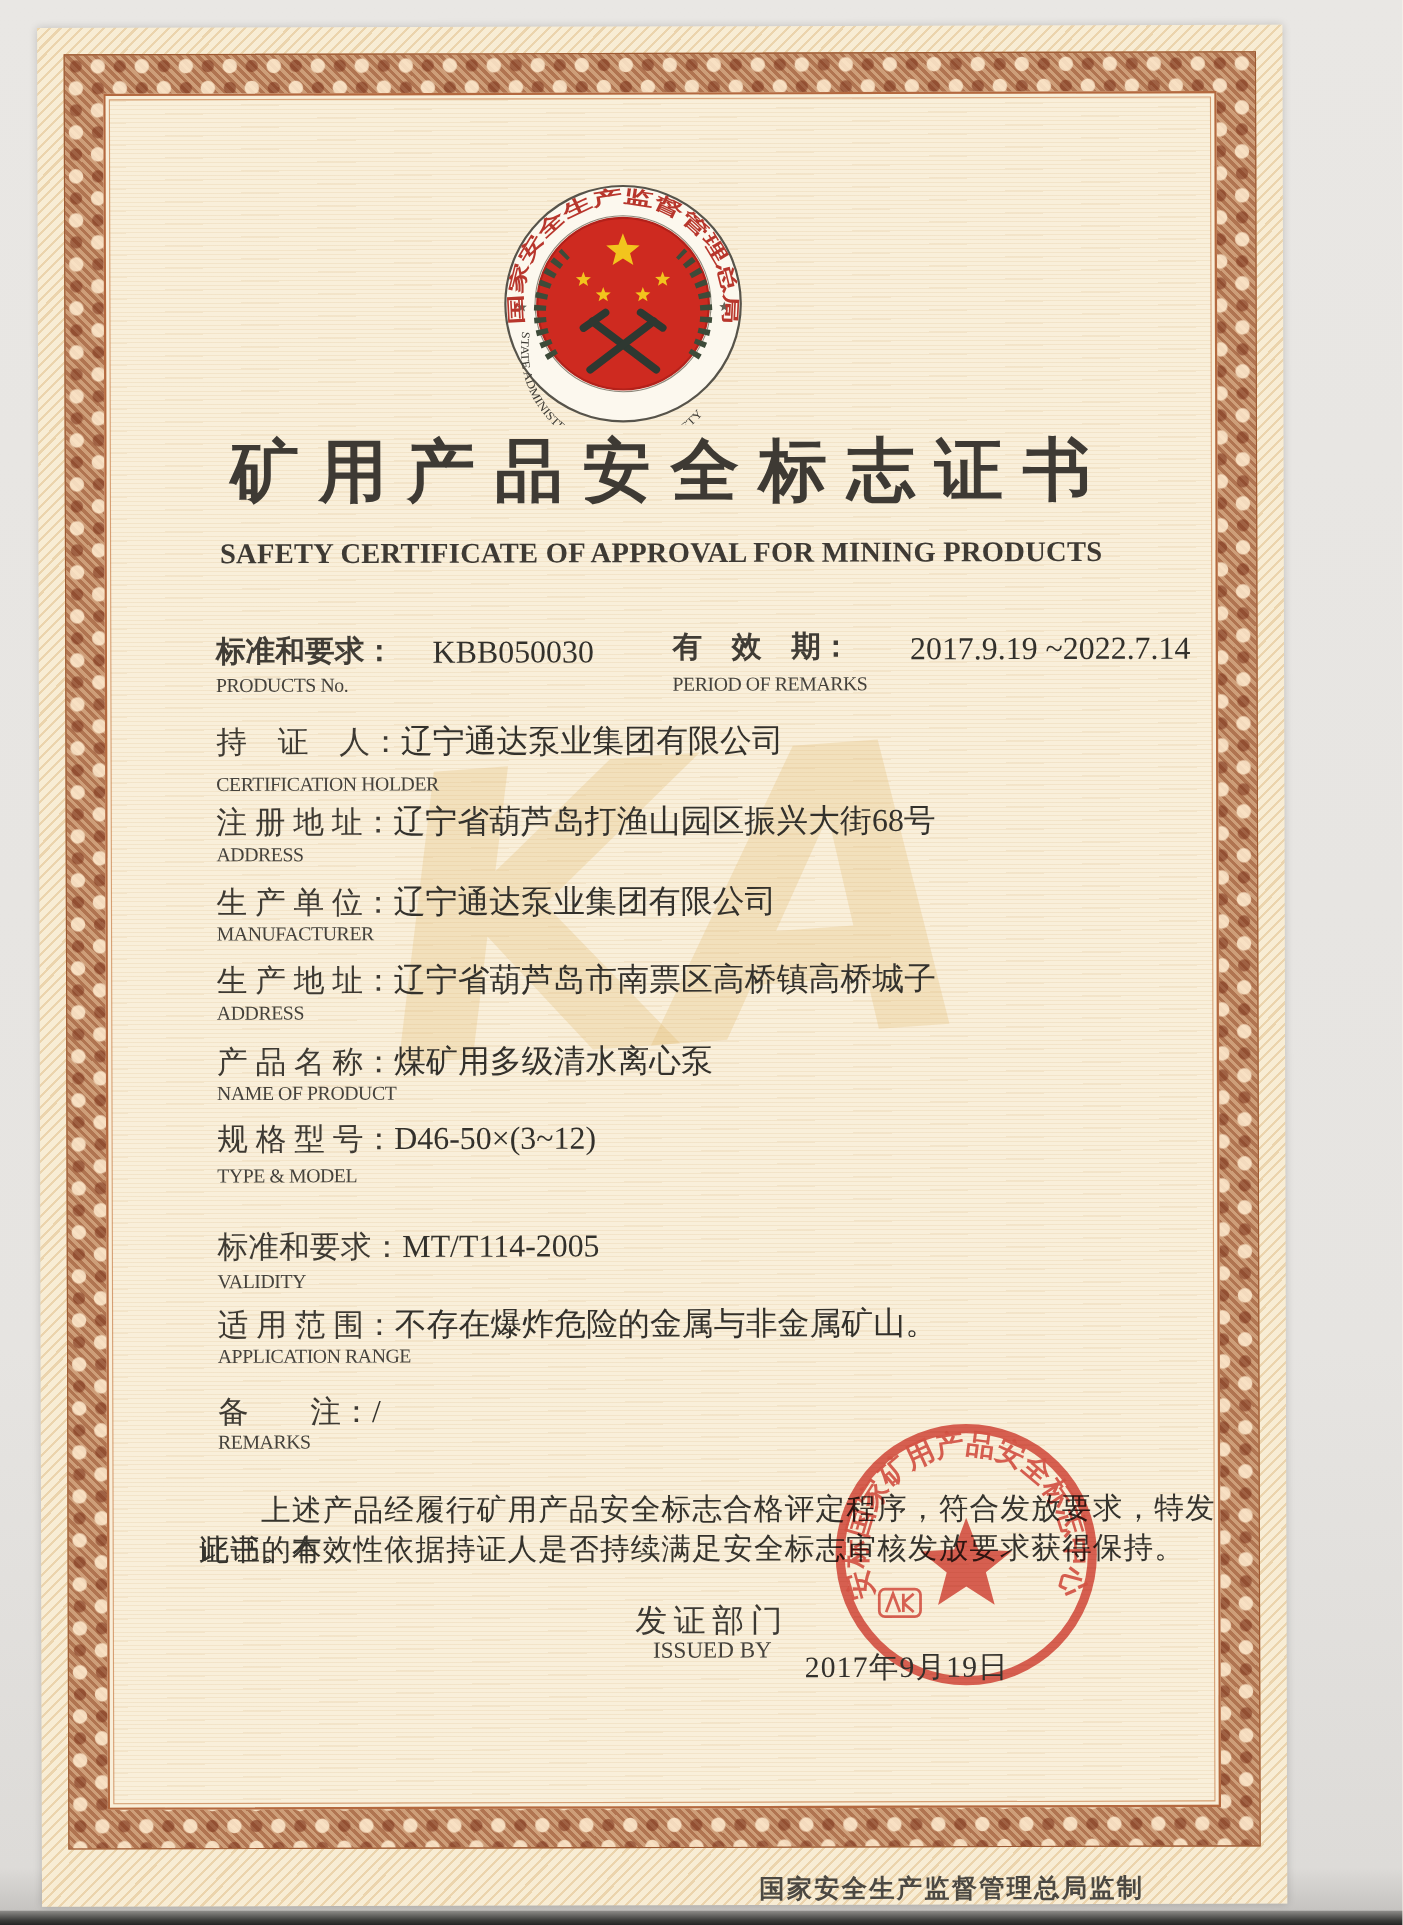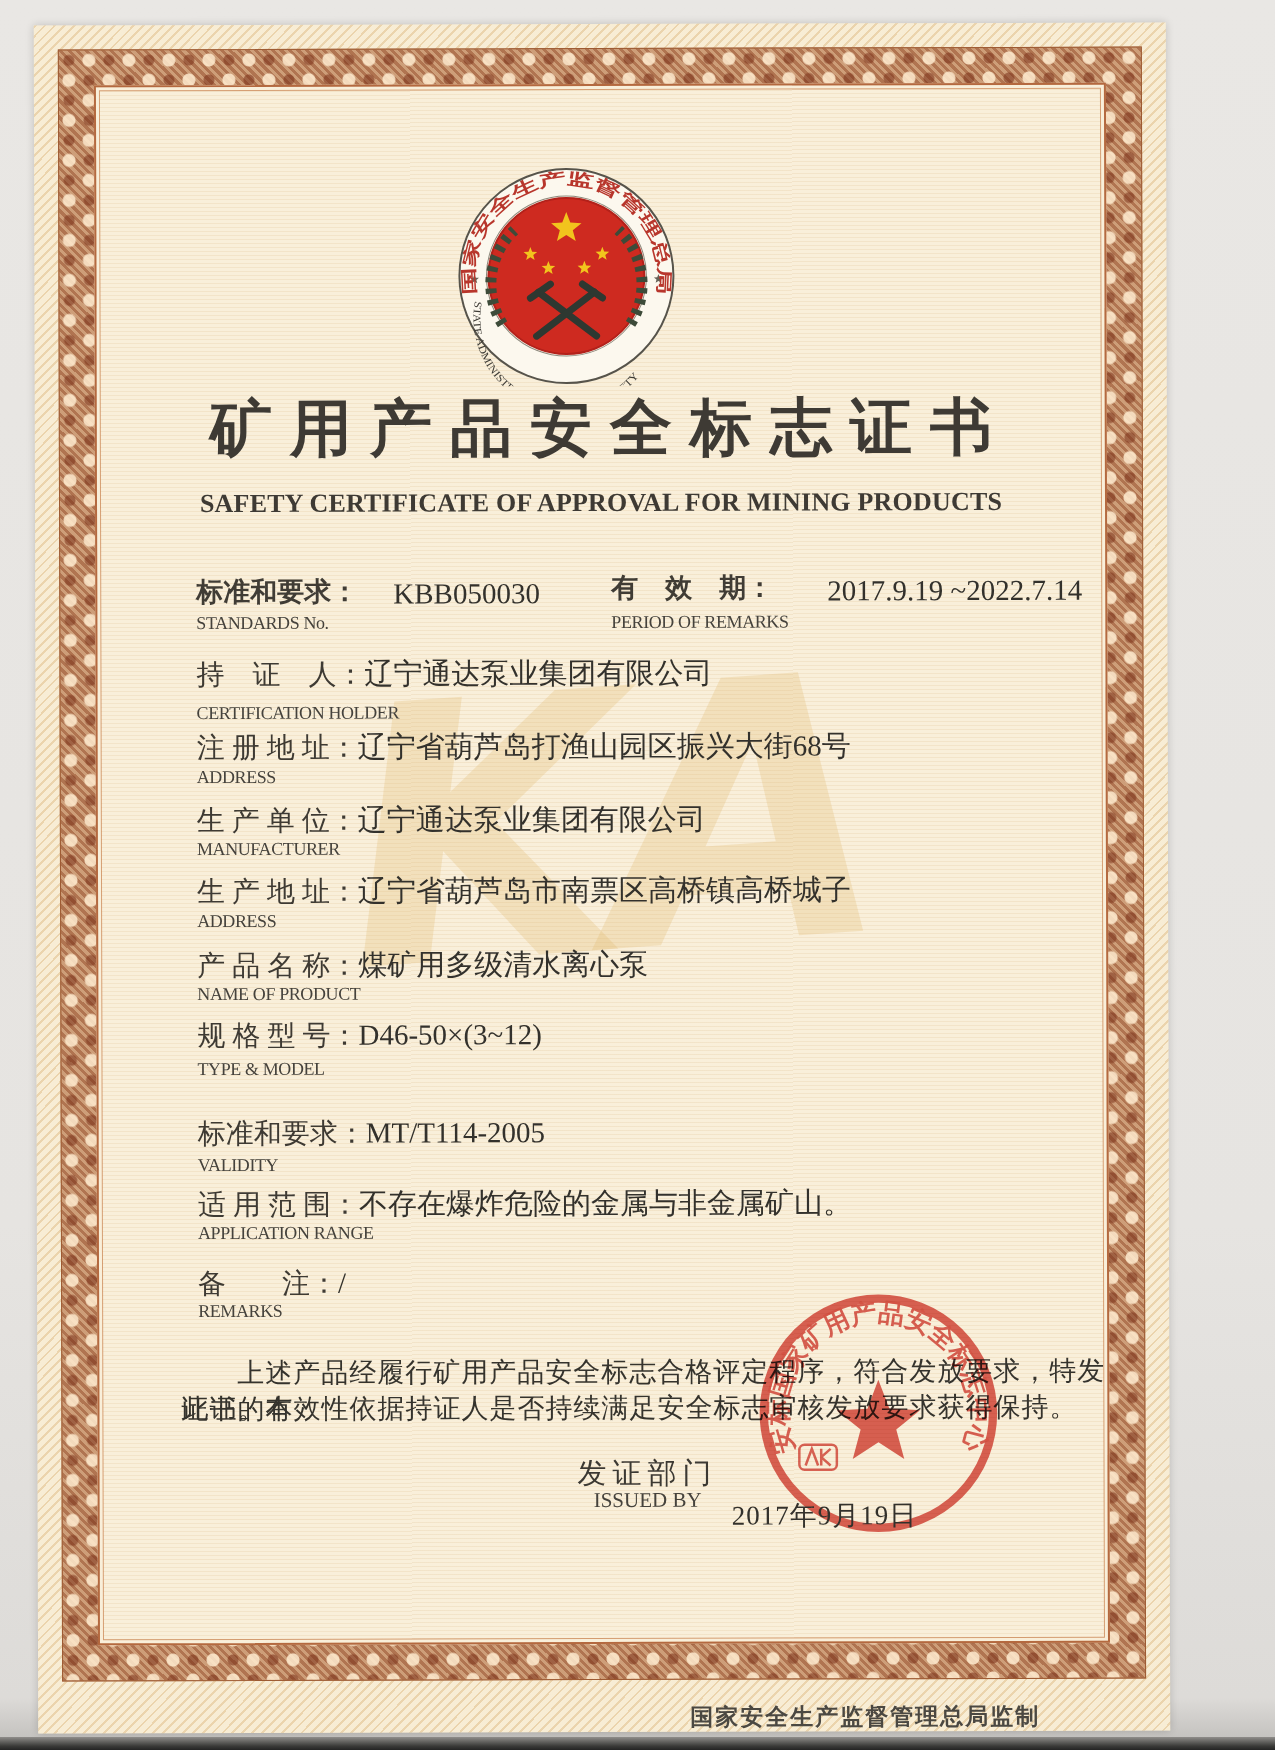--- a/index.html
+++ b/index.html
@@ -118,21 +118,21 @@
     </text>
     <text font-size="10.5" fill="#3d3b35" font-family="Liberation Serif,serif">
       <textPath href="#arcBottom" startOffset="4" textLength="246" lengthAdjust="spacingAndGlyphs">STATE ADMINISTRATION OF WORK SAFETY</textPath>
     </text>
   </svg>
 
   <div class="abs title">矿用产品安全标志证书</div>
   <div class="abs subtitle">SAFETY CERTIFICATE OF APPROVAL FOR MINING PRODUCTS</div>
 
   <div class="abs cnlabel" style="left:161px;top:549px;">标准和要求：</div>
-  <div class="abs enlabel" style="left:161px;top:588px;">STANDARDS No.</div>
+  <div class="abs enlabel" style="left:161px;top:588px;">PRODUCTS No.</div>
   <div class="abs val" style="left:318px;top:553px;">KBB050030</div>
   <div class="abs cnlabel" style="left:576px;top:546px;">有　效　期：</div>
   <div class="abs enlabel" style="left:576px;top:588px;">PERIOD OF REMARKS</div>
   <div class="abs val" style="left:752px;top:551px;">2017.9.19 ~2022.7.14</div>
 
   <div class="abs frow" style="top:630px;"><span class="flabel">持　证　人：</span><span class="fvalue">辽宁通达泵业集团有限公司</span></div>
   <div class="abs fen" style="top:632px;margin-top:46px;">CERTIFICATION HOLDER</div>
 
   <div class="abs frow" style="top:703px;"><span class="flabel">注 册 地 址：</span><span class="fvalue">辽宁省葫芦岛打渔山园区振兴大街68号</span></div>
   <div class="abs fen" style="top:742px;">ADDRESS</div>

